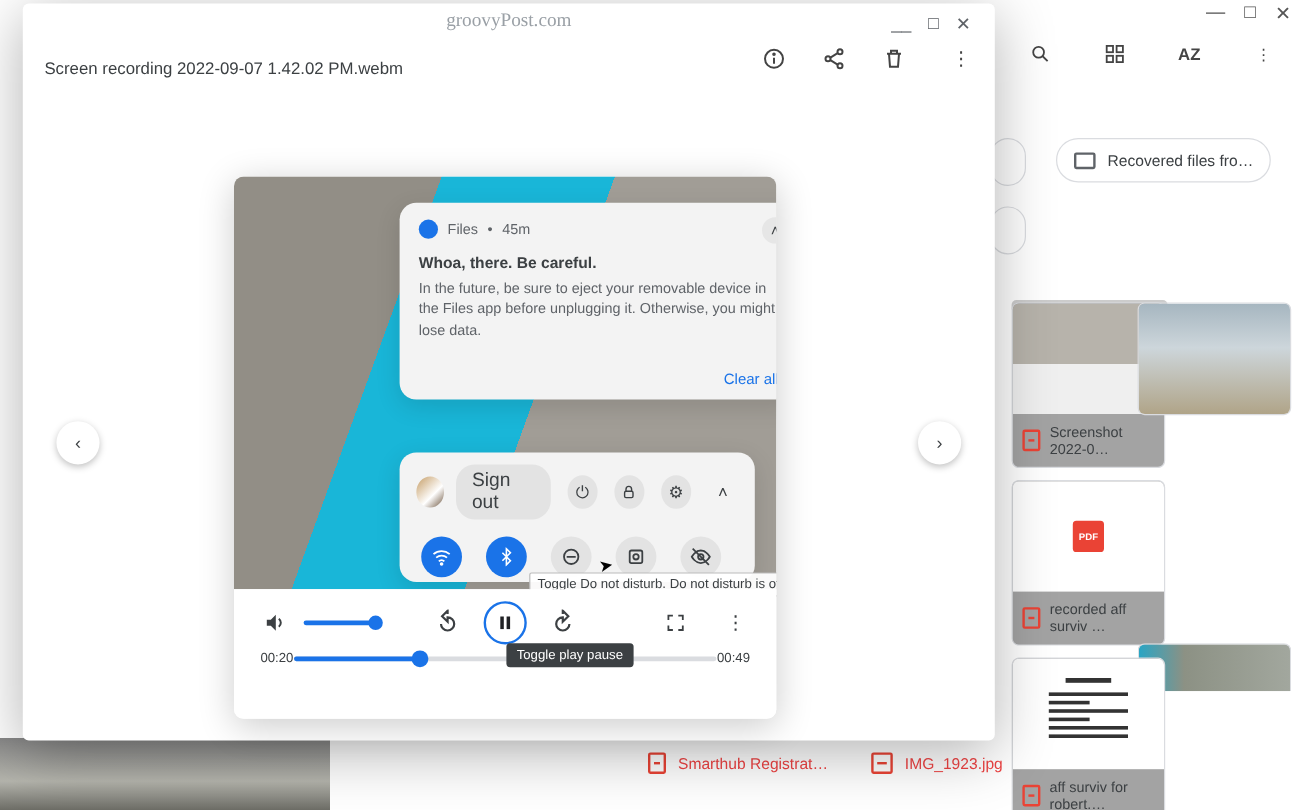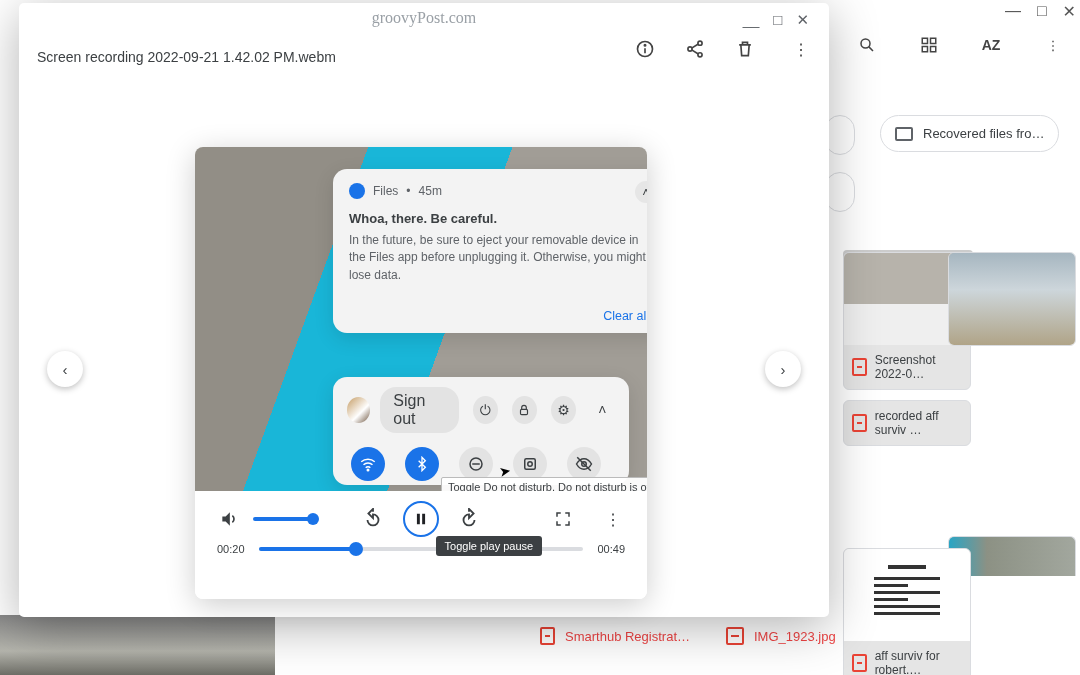--- a/index.html
+++ b/index.html
@@ -9,21 +9,21 @@
 .bg-window { position:absolute; left:0; top:0; width:1080px; height:675px; }
 .bg-titlebar { position:absolute; right:4px; top:2px; display:flex; gap:16px; color:#555; font-size:16px; }
 .bg-titlebar span { cursor:default; }
 
 .bg-toolbar { position:absolute; right:8px; top:30px; display:flex; align-items:center; gap:28px; color:#444; font-size:13px; padding:6px 10px; }
 .bg-tool-ic { width:18px; height:18px; display:flex; align-items:center; justify-content:center;margin-left:16px; }
 
 .bg-file-chip { position:absolute; border:1px solid #dadce0; border-radius:20px; padding:10px 14px; display:flex; align-items:center; gap:10px; font-size:13px; color:#3c4043; background:#fff; max-width:190px; white-space:nowrap; overflow:hidden; text-overflow:ellipsis; }
 .bg-file-chip.empty { width:30px; height:40px; border-radius:16px; padding:0; }
 
-.thumb-card { position:absolute; width:128px; border:1px solid #dadce0; border-radius:6px; background:#e5e5e5; overflow:hidden; }
+.thumb-card { position:absolute; width:128px; border:1px solid #dadce0; border-radius:6px; background:#a3a3a3; overflow:hidden; }
 .thumb-img { width:100%; height:92px; background:#aaa; }
 .thumb-img.photo1 { background:linear-gradient(180deg,#b7b3ab 0%,#b7b3ab 55%, #efefef 55%, #efefef 100%); }
 .thumb-doc { background:#fff; display:flex; align-items:center; justify-content:center; }
 .thumb-label { display:flex; align-items:center; gap:8px; padding:8px 8px; font-size:12px; color:#3c4043; }
 .pdf-badge { width:26px; height:26px; background:#ea4335; color:#fff; font-size:8px; font-weight:bold; border-radius:3px; display:flex; align-items:center; justify-content:center; }
 .doc-lines { padding:12px; width:100%; }
 .doc-lines div { height:3px; background:#333; margin:4px 18px; }
 .doc-lines div.short { margin-right:50px; }
 .doc-lines div.title { height:4px; margin:4px 32px 8px 32px; }
 .thumb-peek { position:absolute; width:128px; height:40px; background:linear-gradient(90deg,#2aa5c4 0%,#8c9184 30%,#a2a79e 100%); border-radius:6px 6px 0 0; border:1px solid #dadce0; border-bottom:none; }
@@ -75,21 +75,21 @@
 
 .ctrls { position:absolute; left:0; right:0; bottom:0; height:108px; background:#fff; }
 .ctrl-row { display:flex; align-items:center; justify-content:space-between; padding:16px 22px 4px 22px; position:relative; }
 .ctrl-left { display:flex; align-items:center; gap:12px; }
 .ctrl-center { position:absolute; left:50%; transform:translateX(-50%); display:flex; align-items:center; gap:18px; }
 .ctrl-right { display:flex; align-items:center; gap:26px; color:#3c4043; font-size:15px; }
 .ic-btn { width:24px; height:24px; display:flex; align-items:center; justify-content:center; color:#3c4043; font-size:16px; }
 .play { width:36px; height:36px; border:2px solid #1a73e8; border-radius:50%; display:flex; align-items:center; justify-content:center; color:#202124; font-size:15px; }
 .vol-track { width:62px; height:4px; background:#1a73e8; border-radius:2px; position:relative; }
 .vol-track::after { content:""; position:absolute; right:-4px; top:50%; width:12px; height:12px; background:#1a73e8; border-radius:50%; transform:translateY(-50%); }
-.progress-row { display:flex; align-items:center; gap:14px; padding:8px 22px 16px 22px; font-size:11px; color:#3c4043; position:relative; }
+.progress-row { display:flex; align-items:center; padding:8px 22px 16px 22px; font-size:11px; color:#3c4043; position:relative; }
 .prog { flex:1; height:4px; background:#dadce0; border-radius:2px; position:relative; }
 .prog-fill { position:absolute; left:0; top:0; bottom:0; width:30%; background:#1a73e8; border-radius:2px; }
 .prog-dot { position:absolute; left:30%; top:50%; width:14px; height:14px; background:#1a73e8; border-radius:50%; transform:translate(-50%,-50%); }
 .tooltip2 { position:absolute; left:177px; top:-11px; background:#3c4043; color:#fff; font-size:11px; padding:4px 9px; border-radius:3px; white-space:nowrap; }
 
 svg { display:block; }
 </style>
 </head>
 <body>
 
@@ -149,20 +149,23 @@
         <span class="red-file-ic"></span>
         <span>Screenshot 2022-0…</span>
       </div>
   </div>
 
   <div class="thumb-card" style="right:4px; top:252px;">
     <div class="thumb-img" style="background:linear-gradient(180deg,#a6b6c0 0%,#cdd6db 40%,#b0a488 100%);"></div>
   </div>
 
   <div class="thumb-card" style="left:843px; top:400px;">
+    <div class="thumb-img thumb-doc">
+      <div class="pdf-badge">PDF</div>
+    </div>
     <div class="thumb-label">
         <span class="red-file-ic"></span>
         <span>recorded aff surviv …</span>
       </div>
   </div>
 
   <div class="thumb-peek" style="right:4px; top:536px;"></div>
 
   <div class="thumb-card" style="left:843px; top:548px;">
     <div class="thumb-img thumb-doc" style="align-items:flex-start;">
@@ -197,21 +200,21 @@
 <div class="player-window">
   <div class="watermark">groovyPost.com</div>
   <div class="player-hdr">
     <div></div>
     <div class="win-ctrls">
       <span>__</span>
       <span>□</span>
       <span>✕</span>
     </div>
   </div>
-  <div class="file-name">Screen recording 2022-09-21 1.42.02 PM.webm</div>
+  <div class="file-name">Screen recording 2022-09-07 1.42.02 PM.webm</div>
 
   <div class="hdr-icons">
     <div class="ic">
         <svg width="20" height="20" viewBox="0 0 24 24" fill="none" stroke="#444" stroke-width="2">
           <circle cx="12" cy="12" r="9"></circle>
           <line x1="12" y1="11" x2="12" y2="17"></line>
           <circle cx="12" cy="7.5" r="0.8" fill="#444"></circle>
         </svg>
       </div>
     <div class="ic">

